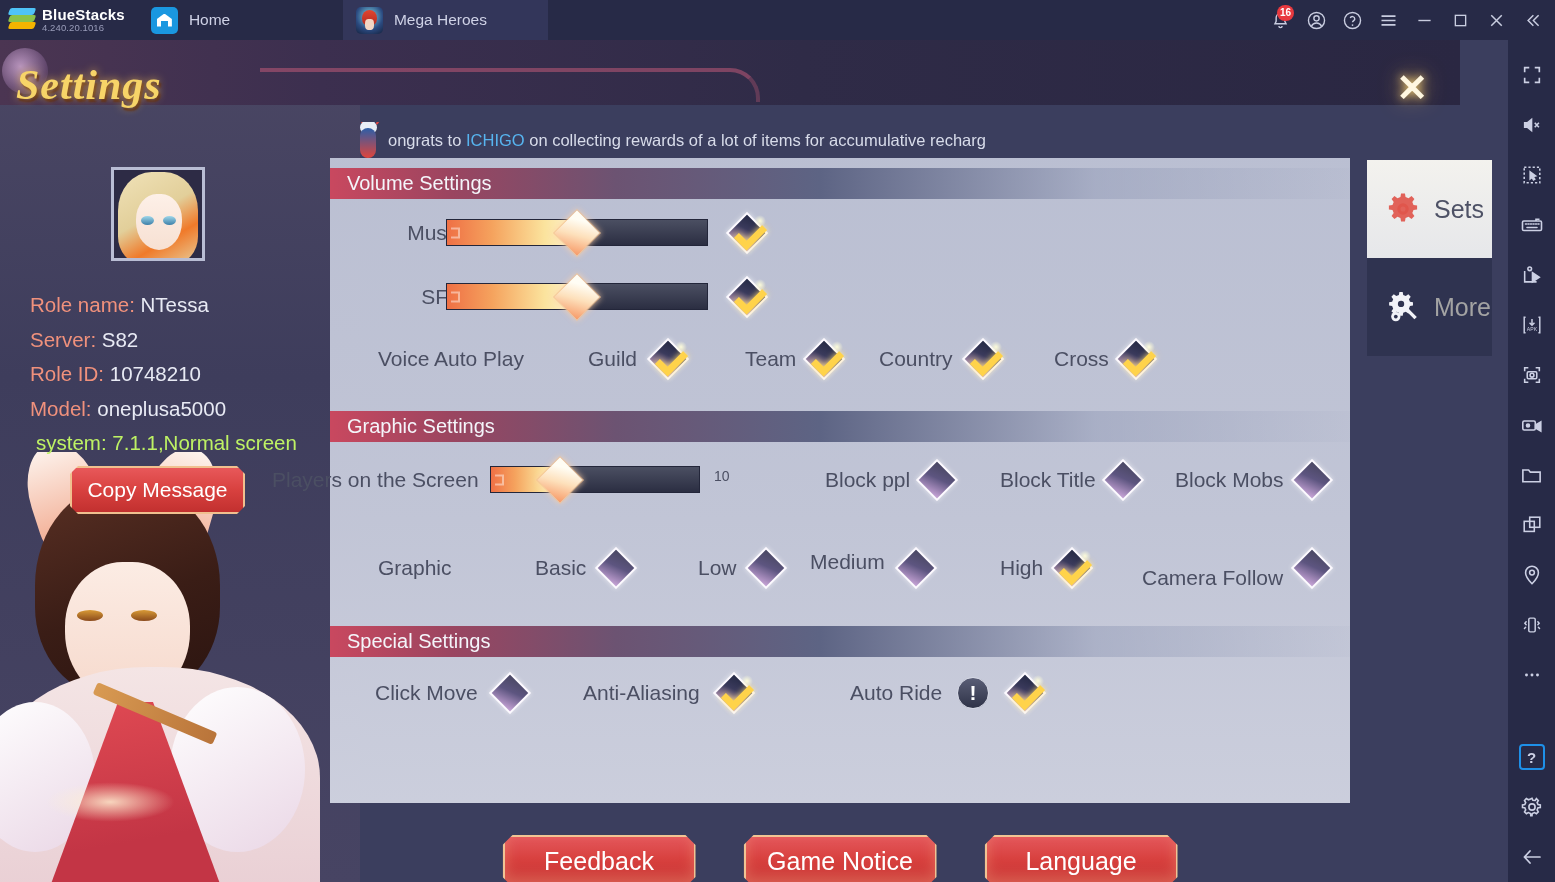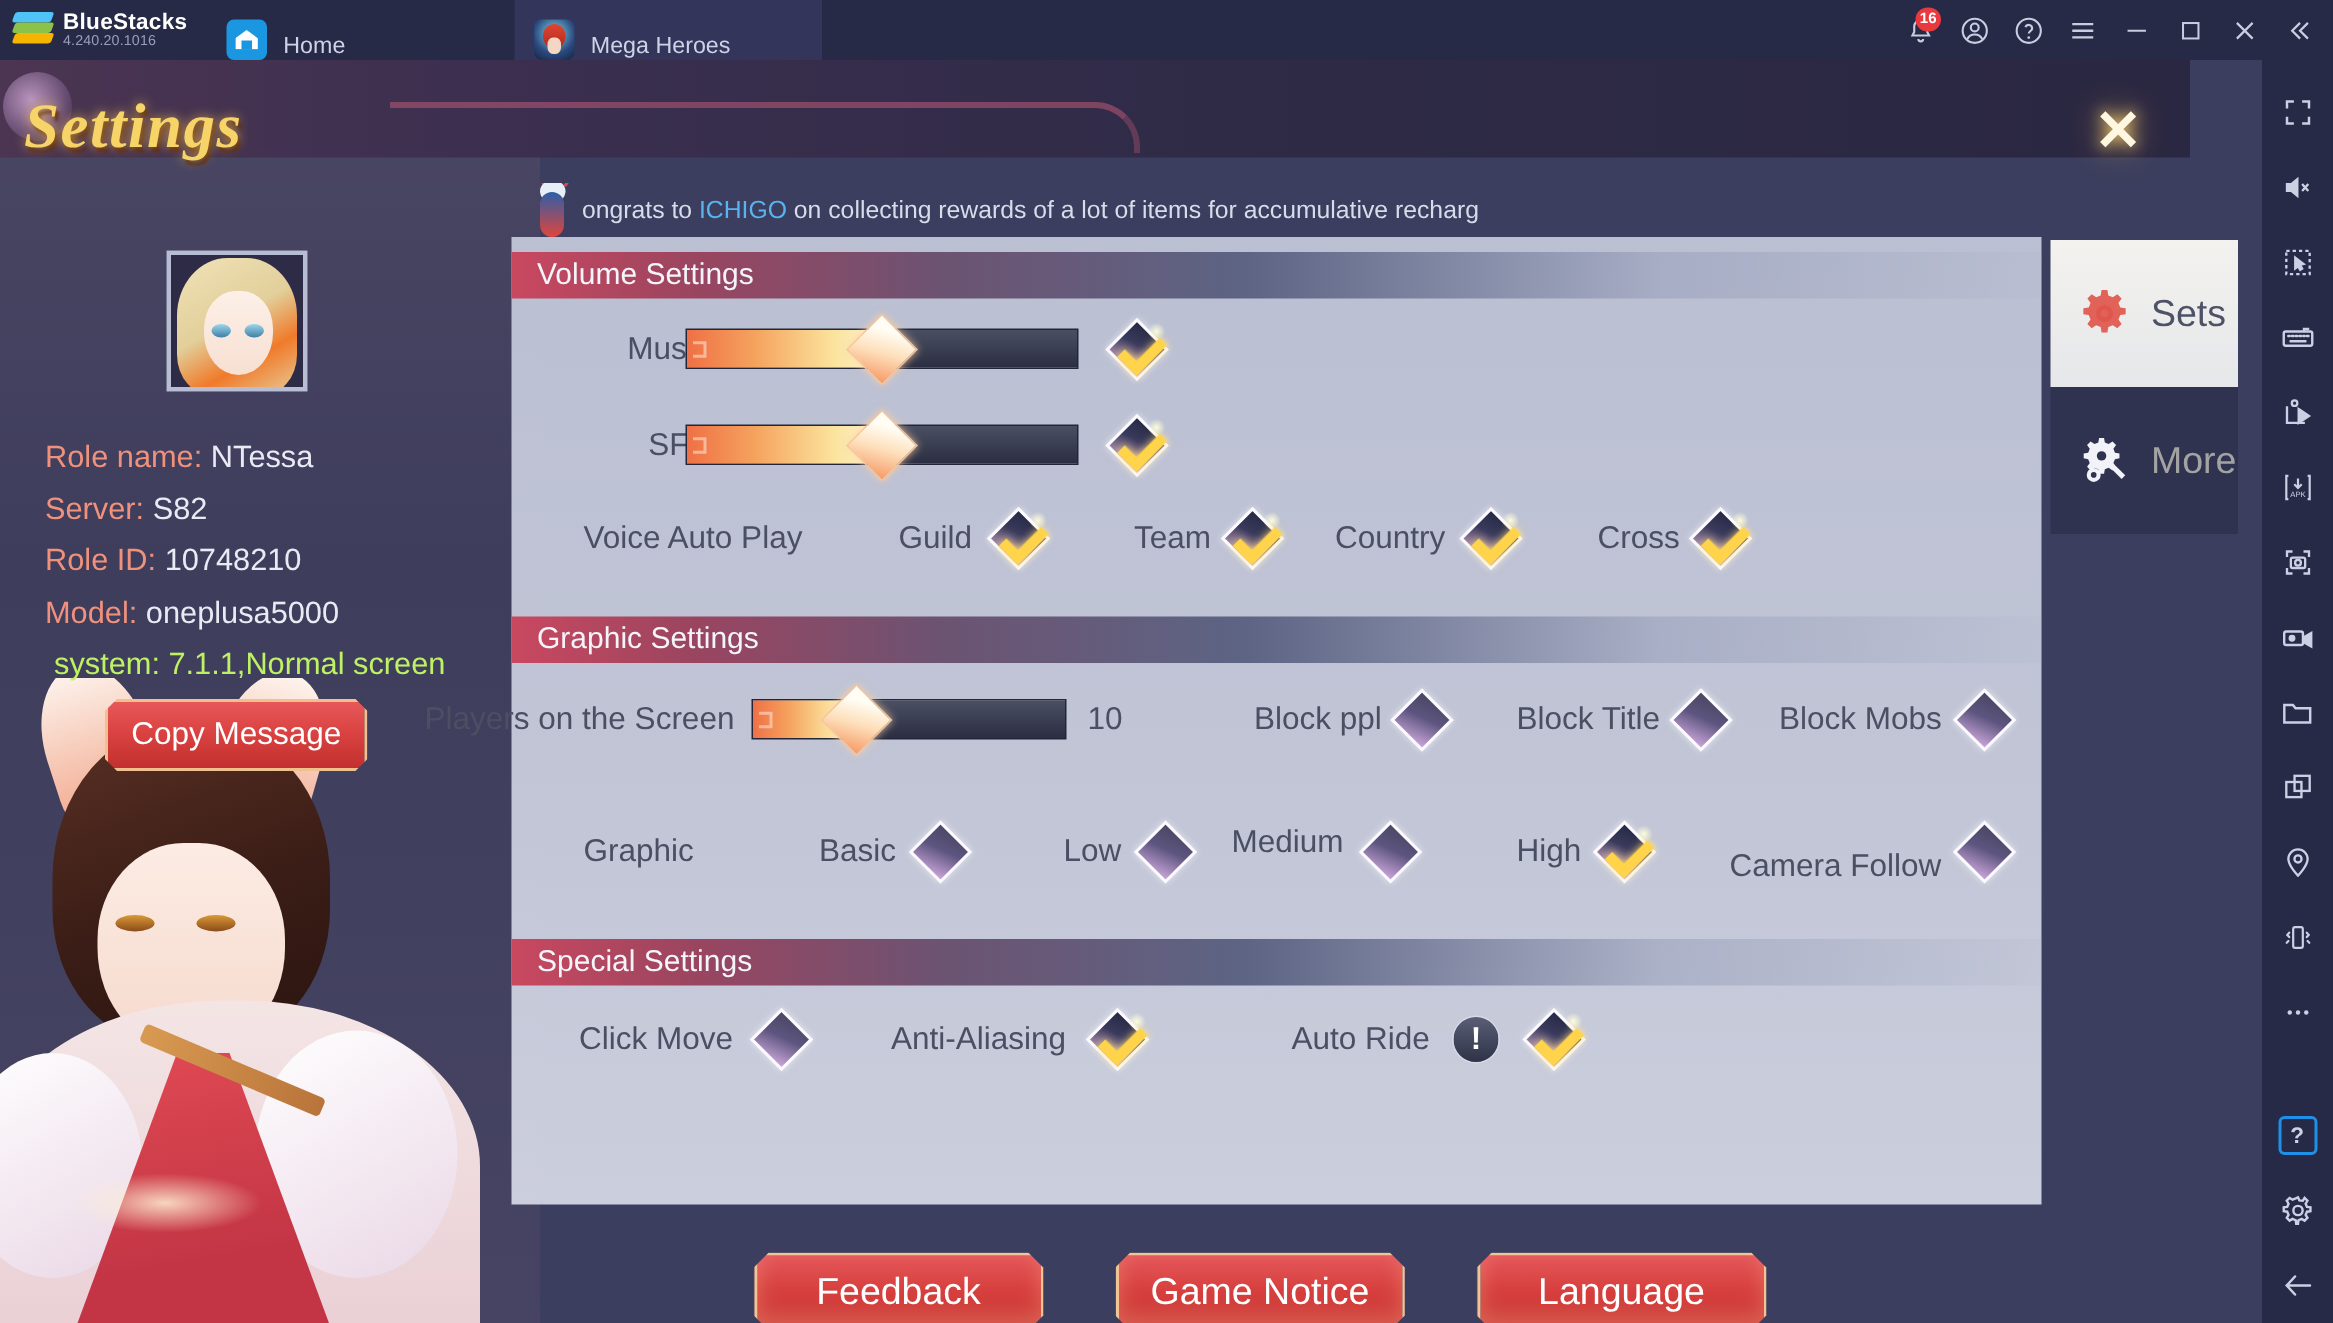--- a/index.html
+++ b/index.html
@@ -15,21 +15,21 @@
   .bs-stack { width:26px; height:24px; position:relative; }
   .bs-stack i { position:absolute; left:0; width:26px; height:7px; border-radius:2px;
     transform:skewX(-20deg); display:block; }
   .bs-stack i:nth-child(1){ top:0; background:#4fc3f7; }
   .bs-stack i:nth-child(2){ top:7px; background:#8bc34a; }
   .bs-stack i:nth-child(3){ top:14px; background:#f4b400; }
   .bs-names { line-height:1.05; }
   .bs-title { color:#fff; font-size:15px; font-weight:bold; letter-spacing:.2px; }
   .bs-ver { color:#9a9dba; font-size:9.5px; letter-spacing:.1px; }
 
-  .tab { display:flex; align-items:flex-end; gap:11px; padding:0 22px 0 13px;
+  .tab { display:flex; align-items:center; gap:11px; padding:0 22px 0 13px;
     min-width:205px; position:relative; }
   .tab.active { background:#33365a; }
   .tab .tab-label { color:#cfd2e6; font-size:15.5px; }
   .tab-ico { width:27px; height:27px; border-radius:5px; flex:none; position:relative;
     overflow:hidden; }
   .tab-ico.home { background:#1a97e0; }
   .tab-ico.home::before { content:""; position:absolute; left:6px; top:7px; width:15px; height:13px;
     background:#fff; clip-path:polygon(50% 0,100% 42%,100% 100%,0 100%,0 42%); }
   .tab-ico.home::after { content:""; position:absolute; left:10px; top:14px; width:7px; height:6px;
     background:#1a97e0; }
@@ -141,21 +141,21 @@
     background:linear-gradient(180deg,#e8585a 0%,#d8413f 50%,#c2302f 100%);
     border:2px solid #f0c08f; color:#fff; font-size:21px; display:flex;
     align-items:center; justify-content:center; cursor:pointer;
     clip-path:polygon(8px 0,calc(100% - 8px) 0,100% 8px,100% calc(100% - 8px),
       calc(100% - 8px) 100%,8px 100%,0 calc(100% - 8px),0 8px);
     box-shadow:0 0 10px rgba(255,140,110,.35); }
 
   
   .panel { position:absolute; left:330px; top:118px; width:1020px; height:645px;
     background:linear-gradient(180deg,rgba(196,201,219,.93) 0%,rgba(203,207,223,.93) 55%,
-      rgba(214,217,230,.93) 100%);margin-left:11px; }
+      rgba(214,217,230,.93) 100%); }
 
   .sec-head { position:relative; height:31px; display:flex; align-items:center;
     background:linear-gradient(90deg,#c9485f 0%,#9a4560 12%,#6c5372 28%,#5d6484 48%,
       rgba(150,158,185,.55) 75%, rgba(170,176,198,.12) 100%);
     color:#f4f5fa; font-size:20px; padding-left:17px; }
 
   .row { position:relative; }
   .lab { color:#4b4f63; font-size:21px; }
 
   
@@ -180,21 +180,21 @@
     border-left:7px solid #ffd34a; border-bottom:7px solid #ffd34a;
     transform:rotate(-45deg); filter:drop-shadow(0 0 3px rgba(255,220,120,.95)); }
   .dia.on .spark { position:absolute; right:1px; top:2px; width:12px; height:12px;
     background:radial-gradient(circle,rgba(255,255,220,.95),rgba(255,230,150,0) 70%); }
 
   .info-i { width:32px; height:32px; border-radius:50%;
     background:linear-gradient(180deg,#5a5e76,#2f3348); color:#fff; font-size:21px;
     font-weight:bold; display:flex; align-items:center; justify-content:center;
     border:1px solid #d7dae6; cursor:pointer; }
 
-  .value { color:#4b4f63; font-size:21px; }
+  .value { color:#4b4f63; font-size:14px; }
 
   
   .bottom { position:absolute; left:330px; top:790px; width:1020px; height:62px;
     display:flex; align-items:center; justify-content:center; gap:48px; }
   .gbtn { width:193px; height:52px; display:flex; align-items:center; justify-content:center;
     color:#fff; font-size:25px; cursor:pointer;
     background:linear-gradient(180deg,#e4575b 0%,#d8413f 45%,#c53030 100%);
     border:2px solid #f0c494;
     clip-path:polygon(10px 0,calc(100% - 10px) 0,100% 10px,100% calc(100% - 10px),
       calc(100% - 10px) 100%,10px 100%,0 calc(100% - 10px),0 10px);

